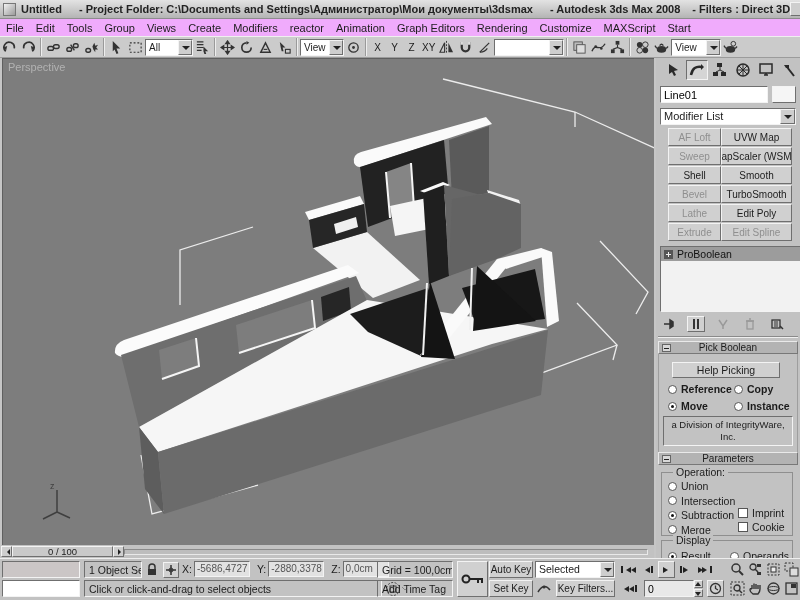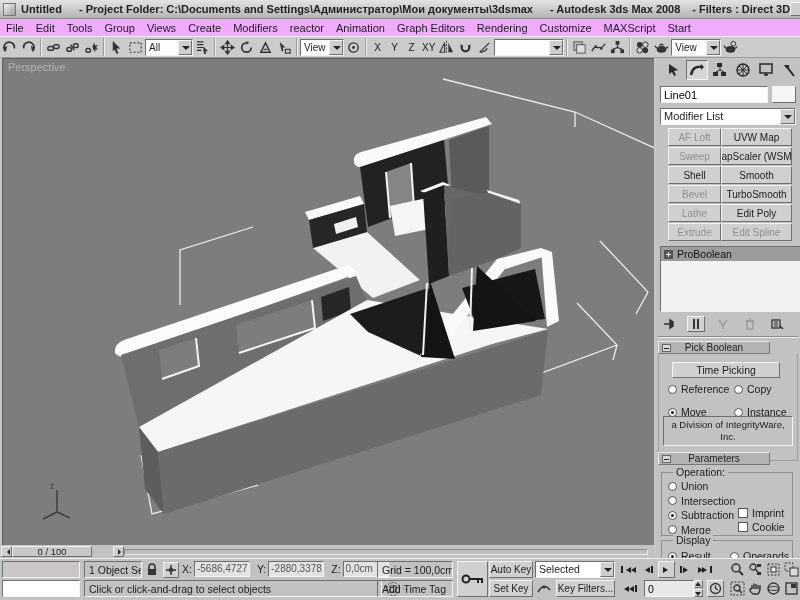--- a/index.html
+++ b/index.html
@@ -43,47 +43,47 @@
 #modgrid{left:12px;top:70px;width:124px;position:absolute;display:grid;grid-template-columns:53px 71px;}
 .modbtn{height:18px;margin-bottom:1px;background:#d0d0d0;border:1px solid;border-color:#f3f3f3 #6f6f6f #6f6f6f #f3f3f3;font-size:10px;display:flex;align-items:center;justify-content:center;overflow:hidden;white-space:nowrap;}
 #stack{left:4px;top:188px;width:148px;height:66px;background:#f2f2f2;border:1px solid;border-color:#6f6f6f #f3f3f3 #f3f3f3 #6f6f6f;position:absolute;}
 .stackrow{height:14px;background:#9c9c9c;display:flex;align-items:center;font-size:10.5px;color:#111;}
 .stackrow .plus{width:9px;height:9px;background:#555;margin:0 4px 0 3px;position:relative;flex:none;}
 .stackrow .plus:after{content:"";position:absolute;left:2px;top:4px;width:5px;height:1px;background:#eee;}
 .stackrow .plus:before{content:"";position:absolute;left:4px;top:2px;width:1px;height:5px;background:#eee;}
 #stackbar{left:4px;top:257px;width:136px;height:17px;position:absolute;display:flex;gap:9px;align-items:center;}
 #stackbar .sbtn{width:18px;height:16px;display:flex;align-items:center;justify-content:center;}
 #stackbar .raised{background:#d0d0d0;border:1px solid;border-color:#f3f3f3 #6f6f6f #6f6f6f #f3f3f3;}
-.roll{position:absolute;left:2px;width:112px;height:13px;background:#b3b3b3;border:1px solid;border-color:#e9e9e9 #787878 #787878 #e9e9e9;font-size:10px;text-align:center;line-height:11px;}
+.roll{position:absolute;left:2px;width:140px;height:13px;background:#b3b3b3;border:1px solid;border-color:#e9e9e9 #787878 #787878 #e9e9e9;font-size:10px;text-align:center;line-height:11px;}
 .roll .minus{position:absolute;left:3px;top:2px;width:9px;height:8px;background:#d8d8d8;border:1px solid #666;}
 .roll .minus:after{content:"";position:absolute;left:1px;top:3px;width:5px;height:1px;background:#222;}
 .rbody{position:absolute;left:2px;width:140px;border:1px solid #9e9e9e;border-top:none;}
 #startpick{left:16px;top:304px;width:108px;height:16px;position:absolute;font-size:10.5px;display:flex;align-items:center;justify-content:center;}
 .radio-row{display:flex;align-items:center;gap:4px;font-size:10.5px;white-space:nowrap;}
 .rad{width:9px;height:9px;border-radius:50%;background:#fff;border:1px solid #555;flex:none;}
 .on .rad{position:relative;} .on .rad:after{content:"";position:absolute;left:2px;top:2px;width:3px;height:3px;border-radius:50%;background:#111;}
 .cb{width:10px;height:10px;background:#fff;border:1px solid #555;flex:none;}
-#pickopts{left:12px;top:325px;position:absolute;display:grid;grid-template-columns:66px 62px;row-gap:11px;}
+#pickopts{left:12px;top:325px;position:absolute;display:grid;grid-template-columns:66px 62px;row-gap:5px;font-weight:bold;}
 #techbox{left:7px;top:358px;width:130px;height:30px;position:absolute;border:1px solid;border-color:#6f6f6f #f3f3f3 #f3f3f3 #6f6f6f;font-size:9.5px;text-align:center;line-height:12px;padding-top:2px;overflow:hidden;}
 .grp{position:absolute;border:1px solid #8f8f8f;}
 .grp .gtitle{position:absolute;top:-7px;left:5px;background:#c2c2c2;padding:0 3px;font-size:10.5px;margin-left:6px;}
 #ops{left:5px;top:414px;width:132px;height:64px;}
 #opcol{position:absolute;left:6px;top:7px;display:flex;flex-direction:column;gap:2.5px;}
 #imprintrow{position:absolute;left:76px;top:34px;}
 #cookierow{position:absolute;left:76px;top:48px;}
 #disp{left:5px;top:482px;width:132px;height:34px;}
 #dispopts{position:absolute;left:6px;top:9px;display:grid;grid-template-columns:62px 58px;}
 
 #timeslider{left:0;top:545px;width:654px;height:13px;background:#c2c2c2;}
 .smallarr{background:#cecece;border:1px solid;border-color:#f3f3f3 #6f6f6f #6f6f6f #f3f3f3;position:absolute;top:1px;width:11px;height:11px;}
 .smallarr:after{content:"";position:absolute;top:2px;border:3px solid transparent;}
 #tsl:after{left:2px;border-right-color:#222;}
 #tsr:after{left:4px;border-left-color:#222;}
 #tsl{left:1px;} #tsr{left:113px;}
-#tshandle{left:12px;top:1px;width:80px;height:11px;position:absolute;background:#c9c9c9;border:1px solid;border-color:#f3f3f3 #6f6f6f #6f6f6f #f3f3f3;font-size:9.5px;text-align:center;line-height:9px;}
+#tshandle{left:12px;top:1px;width:101px;height:11px;position:absolute;background:#c9c9c9;border:1px solid;border-color:#f3f3f3 #6f6f6f #6f6f6f #f3f3f3;font-size:9.5px;text-align:center;line-height:9px;}
 #tstrack{left:124px;top:4px;width:524px;height:6px;position:absolute;border:1px solid;border-color:#8a8a8a #e9e9e9 #e9e9e9 #8a8a8a;background:#bdbdbd;}
 
 #statusbar{left:0;top:558px;width:800px;height:42px;background:#c2c2c2;border-top:1px solid #eee;}
 #mlpink{left:2px;top:2px;width:78px;height:17px;background:#cbc6c6;}
 #mlwhite{left:2px;top:21px;width:78px;height:17px;background:#fff;}
 .stat{font-size:10.5px;display:flex;align-items:center;padding:0 4px;white-space:nowrap;overflow:hidden;}
 #selinfo{left:84px;top:2px;width:58px;height:17px;}
 #xyzrow{left:182px;top:2px;position:absolute;display:flex;align-items:center;font-size:10.5px;gap:2px;}
 .coord{width:56px;height:16px;background:#e2e2e2;border:1px solid;border-color:#6f6f6f #f3f3f3 #f3f3f3 #6f6f6f;font-size:10px;color:#555;padding:1px 2px;overflow:hidden;white-space:nowrap;}
 #gridfld{left:377px;top:2px;width:76px;height:17px;}
@@ -463,21 +463,21 @@
           <path d="M4,5 h4 M4,7 h4 M4,9 h4" stroke="#333"></path>
           <path d="M10,9 l3,3" stroke="#333" stroke-width="1.5"></path>
         </svg>
       </div>
   </div>
 
   <div style="position:absolute;left:2px;top:278px;width:140px;height:2px;border-top:1px solid #8a8a8a;border-bottom:1px solid #efefef;"></div>
 
   <div class="roll" style="top:283px"><div class="minus"></div><span>Pick Boolean</span></div>
   <div class="rbody" style="top:296px;height:107px"></div>
-  <div id="startpick" class="btn">Time Picking</div>
+  <div id="startpick" class="btn">Help Picking</div>
   <div id="pickopts">
 
   <label class="radio-row">
         <span class="rad"></span>
         <span>Reference</span>
       </label>
       <label class="radio-row">
         <span class="rad"></span>
         <span>Copy</span>
       </label>

